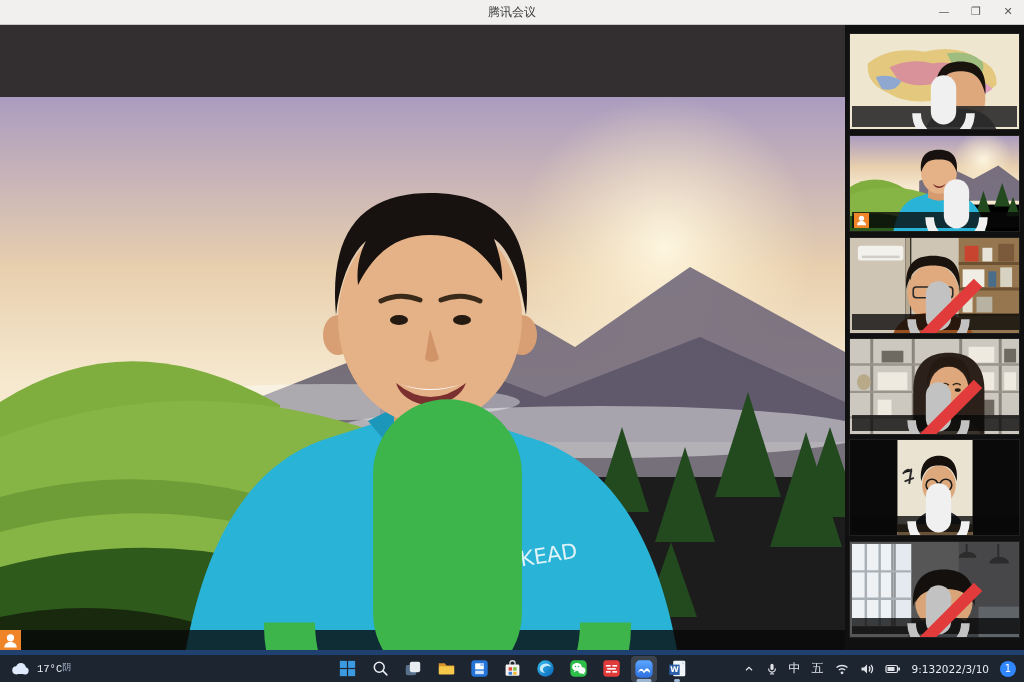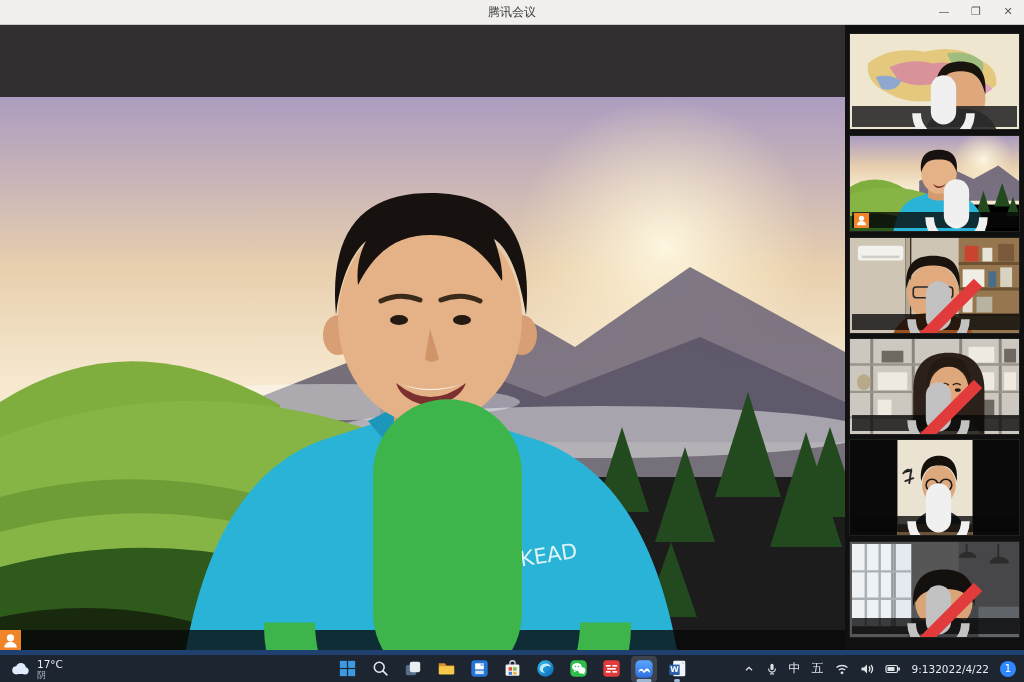--- a/index.html
+++ b/index.html
@@ -40,21 +40,21 @@
   .thumb svg { display:block; width:169px; height:95px; }
   .thumb-tag { left:2px; bottom:3px; height:16px; font-size:10px; padding:0 5px 0 2px; gap:3px; }
   .banner { position:absolute; left:2px; right:2px; bottom:2px; height:21px;
             background:rgba(42,42,42,.9); color:#fff; font-size:10.5px;
             display:flex; align-items:center; gap:7px; padding:0 7px; }
 
   
   .win-edge { position:absolute; top:650px; left:0; width:1024px; height:5px; background:#20406f; }
   .taskbar { position:absolute; top:655px; left:0; width:1024px; height:27px; background:#1d2531; }
   .tb-left { position:absolute; left:10px; top:0; height:27px; display:flex; align-items:center; gap:7px; }
-  .weather-text { display:flex; flex-direction:column; justify-content:center; }
+  .weather-text { display:flex; flex-direction:row; justify-content:center;font-family:Liberation Mono, monospace; }
   .weather-temp { font-size:10.5px; color:#e9edf2; line-height:12px; }
   .weather-cond { font-size:9px; color:#9fb0c2; line-height:10px; }
   .tb-center { position:absolute; left:50%; top:0; transform:translateX(-50%);
                height:27px; display:flex; align-items:center; gap:7px; }
   .tb-icon { position:relative; width:26px; height:26px; display:flex;
              align-items:center; justify-content:center; border-radius:4px; }
   .tb-icon.active { background:rgba(255,255,255,.14); }
   .run-bar { position:absolute; bottom:0; left:50%; transform:translateX(-50%);
              height:2.5px; border-radius:2px; background:#9cb6d4; }
   .run-bar.wide { width:15px; } .run-bar.dot { width:6px; }
@@ -498,19 +498,19 @@
           <path d="M9 3.5 a4 4 0 0 1 0 5" fill="none" stroke="#dfe3e8" stroke-width="1.3"></path>
           <path d="M11 2 a6.5 6.5 0 0 1 0 8" fill="none" stroke="#dfe3e8" stroke-width="1.3"></path>
         </svg>
       <svg width="16" height="12" viewBox="0 0 16 12">
           <rect x="1" y="2.5" width="11.5" height="7" rx="1.5" fill="none" stroke="#dfe3e8" stroke-width="1.2"></rect>
           <rect x="2.5" y="4" width="7" height="4" fill="#dfe3e8"></rect>
           <rect x="13.2" y="4.5" width="1.8" height="3" fill="#dfe3e8"></rect>
         </svg>
       <div class="clock">
         <span class="t">9:13</span>
-        <span class="d">2022/4/22</span>
+        <span class="d">2022/3/10</span>
       </div>
       <div class="notif-badge">1</div>
     </div>
   </div>
 
 </div>
 
 </body></html>

